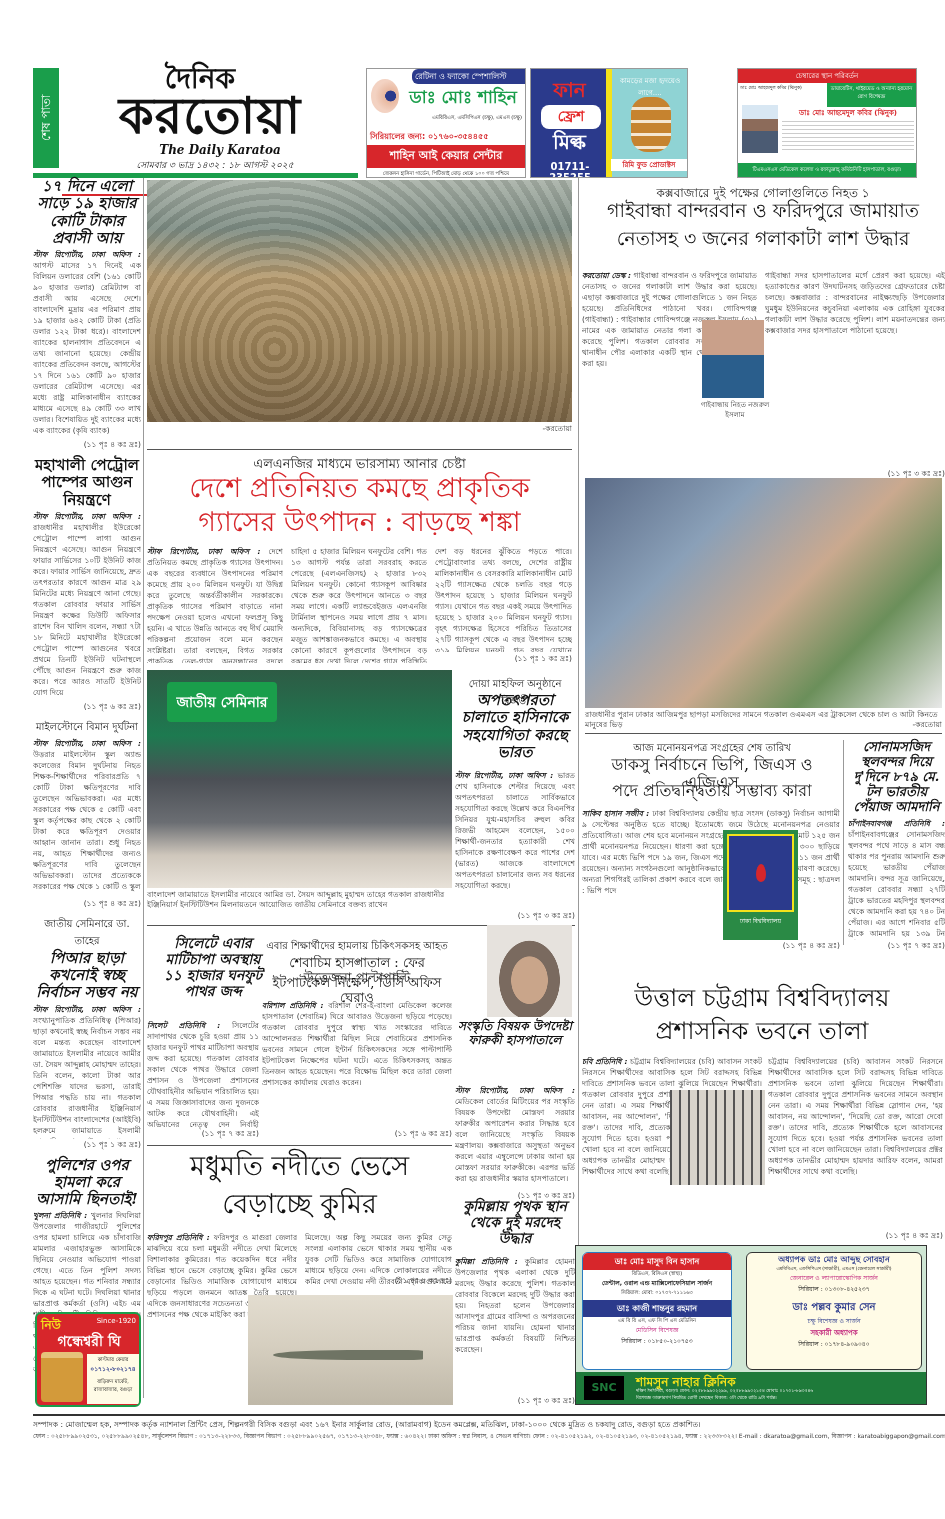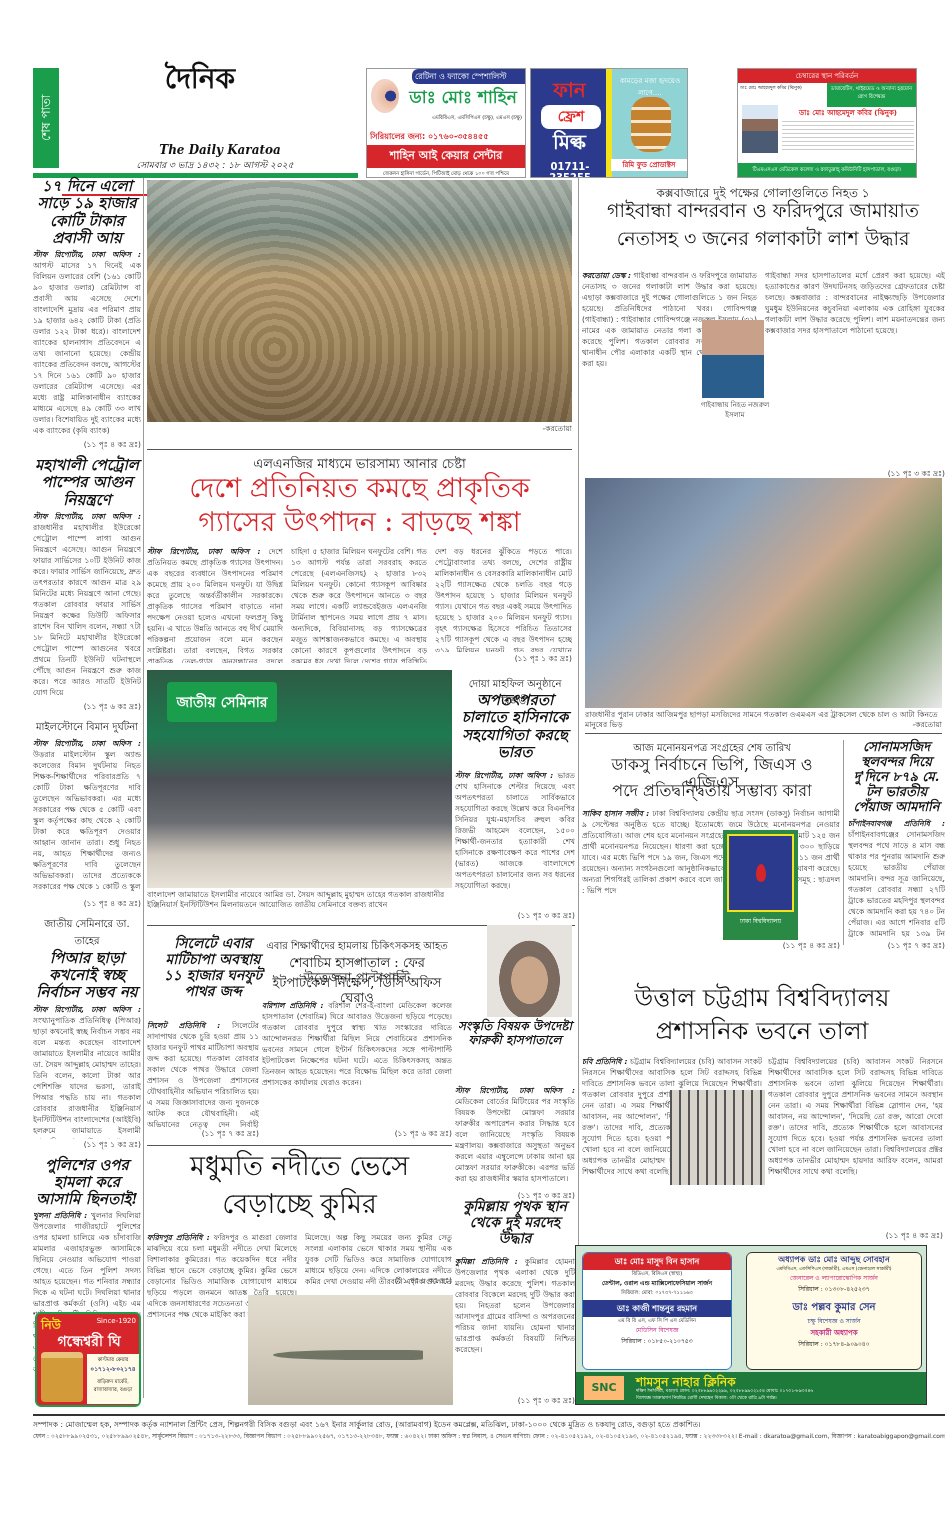--- a/index.html
+++ b/index.html
@@ -16,20 +16,21 @@
 .vrule{background:#999;width:1px}
 .ad{border:1px solid #999;overflow:hidden}
 .jump{font-size:7.5px;color:#333}
 </style>
 </head>
 <body>
 
 <div class="abs" style="left:0;top:30px;width:945px;height:145px;">
   <div class="abs" style="left:33px;top:38px;width:26px;height:100px;background:#1a9e4b;color:#fff;font-size:12px;writing-mode:vertical-rl;transform:rotate(180deg);text-align:center;line-height:26px;">শেষ পাতা</div>
   <div class="abs" style="left:140px;top:34px;width:120px;font-size:28px;font-weight:bold;text-align:center;line-height:30px;">দৈনিক</div>
+  <div class="abs" style="left:70px;top:60px;width:280px;font-size:50px;font-weight:bold;text-align:center;line-height:52px;letter-spacing:1px;">করতোয়া</div>
   <div class="abs" style="left:120px;top:113px;width:200px;font-family:'DejaVu Serif',serif;font-size:12px;font-weight:bold;font-style:italic;text-align:center;">The Daily Karatoa</div>
   <div class="abs" style="left:95px;top:128px;width:240px;font-size:9px;font-style:italic;text-align:center;">সোমবার ৩ ভাদ্র ১৪৩২ : ১৮ আগস্ট ২০২৫</div>
   <div class="abs" style="left:62px;top:164px;width:95px;height:2px;background:#d7262b;"></div>
   <a class="abs" style="left:160px;top:158px;width:110px;font-family:'Liberation Serif',serif;font-size:10px;color:#333;text-align:center;text-decoration:none;">www.ekaratoa.com</a>
   <div class="abs" style="left:270px;top:164px;width:85px;height:2px;background:#d7262b;"></div>
   <div class="abs" style="left:33px;top:143px;width:325px;height:5px;background:#1a9e4b;"></div>
 
   <div class="abs ad" style="left:366px;top:38px;width:160px;height:110px;background:#fff;">
     <div style="margin-left:45px;background:#2b3a8c;color:#fff;font-size:8px;padding:1px 3px;border-radius:6px 0 0 6px;">রেটিনা ও ফ্যাকো স্পেশালিস্ট</div>
     <div style="position:absolute;left:4px;top:10px;width:28px;height:34px;border-radius:50%;background:radial-gradient(circle at 70% 50%,#2b3a8c 20%,#e8b8a0 22%,#f3d2c2 60%);"></div>
@@ -61,21 +62,21 @@
     <div style="position:absolute;left:44px;top:52px;width:132px;height:32px;background:repeating-linear-gradient(180deg,#aaa 0 1px,transparent 1px 4px);opacity:.6;"></div>
     <div style="position:absolute;left:0;bottom:0;width:100%;background:#1a9e4b;color:#fff;font-size:5px;padding:3px;text-align:center;">টিএমএসএস মেডিকেল কলেজ ও রফাতুল্লাহ্ কমিউনিটি হাসপাতাল, বগুড়া।</div>
   </div>
 </div>
 
 <div class="abs" style="left:33px;top:178px;width:108px;">
   <div class="hl" style="font-size:15px;font-style:italic;font-weight:bold;">১৭ দিনে এলো সাড়ে ১৯ হাজার কোটি টাকার প্রবাসী আয়</div>
   <div class="body-text" style="height:190px;margin-top:2px;"><span class="lead">স্টাফ রিপোর্টার, ঢাকা অফিস :</span> <span>আগস্ট মাসের ১৭ দিনেই এক বিলিয়ন ডলারের বেশি (১৬১ কোটি ৯০ হাজার ডলার) রেমিট্যান্স বা প্রবাসী আয় এসেছে দেশে। বাংলাদেশি মুদ্রায় এর পরিমাণ প্রায় ১৯ হাজার ৬৪২ কোটি টাকা (প্রতি ডলার ১২২ টাকা ধরে)। বাংলাদেশ ব্যাংকের হালনাগাদ প্রতিবেদনে এ তথ্য জানানো হয়েছে। কেন্দ্রীয় ব্যাংকের প্রতিবেদন বলছে, আগস্টের ১৭ দিনে ১৬১ কোটি ৯০ হাজার ডলারের রেমিট্যান্স এসেছে। এর মধ্যে রাষ্ট্র মালিকানাধীন ব্যাংকের মাধ্যমে এসেছে ৪৯ কোটি ৩৩ লাখ ডলার। বিশেষায়িত দুই ব্যাংকের মধ্যে এক ব্যাংকের (কৃষি ব্যাংক)</span></div>
   <div class="jump" style="text-align:right;">(১১ পৃঃ ৪ কঃ দ্রঃ)</div>
 
-  <div class="hl" style="font-size:15px;font-style:italic;font-weight:bold;margin-top:6px;">মহাখালী পেট্রোল পাম্পের আগুন নিয়ন্ত্রণে</div>
+  <div class="hl" style="font-size:15px;font-weight:bold;margin-top:6px;">মহাখালী পেট্রোল পাম্পের আগুন নিয়ন্ত্রণে</div>
   <div class="body-text" style="height:190px;margin-top:2px;"><span class="lead">স্টাফ রিপোর্টার, ঢাকা অফিস :</span> <span>রাজধানীর মহাখালীর ইউরেকো পেট্রোল পাম্পে লাগা আগুন নিয়ন্ত্রণে এসেছে। আগুন নিয়ন্ত্রণে ফায়ার সার্ভিসের ১০টি ইউনিট কাজ করে। ফায়ার সার্ভিস জানিয়েছে, দ্রুত তৎপরতার কারণে আগুন মাত্র ২৯ মিনিটের মধ্যে নিয়ন্ত্রণে আনা গেছে। গতকাল রোববার ফায়ার সার্ভিস নিয়ন্ত্রণ কক্ষের ডিউটি অফিসার রাশেদ বিন খালিদ বলেন, সন্ধ্যা ৭টা ১৮ মিনিটে মহাখালীর ইউরেকো পেট্রোল পাম্পে আগুনের খবরে প্রথমে তিনটি ইউনিট ঘটনাস্থলে পৌঁছে আগুন নিয়ন্ত্রণে শুরু কাজ করে। পরে আরও সাতটি ইউনিট যোগ দিয়ে</span></div>
   <div class="jump" style="text-align:right;">(১১ পৃঃ ৬ কঃ দ্রঃ)</div>
 
   <div class="kicker" style="font-size:10px;margin-top:6px;">মাইলস্টোনে বিমান দুর্ঘটনা</div>
   <div class="body-text" style="height:160px;margin-top:2px;"><span class="lead">স্টাফ রিপোর্টার, ঢাকা অফিস :</span> <span>উত্তরার মাইলস্টোন স্কুল অ্যান্ড কলেজের বিমান দুর্ঘটনায় নিহত শিক্ষক-শিক্ষার্থীদের পরিবারপ্রতি ৭ কোটি টাকা ক্ষতিপূরণের দাবি তুলেছেন অভিভাবকরা। এর মধ্যে সরকারের পক্ষ থেকে ৫ কোটি এবং স্কুল কর্তৃপক্ষের কাছ থেকে ২ কোটি টাকা করে ক্ষতিপূরণ দেওয়ার আহ্বান জানান তারা। শুধু নিহত নয়, আহত শিক্ষার্থীদের জন্যও ক্ষতিপূরণের দাবি তুলেছেন অভিভাবকরা। তাদের প্রত্যেককে সরকারের পক্ষ থেকে ১ কোটি ও স্কুল</span></div>
   <div class="jump" style="text-align:right;">(১১ পৃঃ ৪ কঃ দ্রঃ)</div>
 
   <div class="kicker" style="font-size:10px;margin-top:6px;">জাতীয় সেমিনারে ডা. তাহের</div>
   <div class="hl" style="font-size:15px;font-style:italic;font-weight:bold;">পিআর ছাড়া কখনোই স্বচ্ছ নির্বাচন সম্ভব নয়</div>
   <div class="body-text" style="height:135px;margin-top:2px;"><span class="lead">স্টাফ রিপোর্টার, ঢাকা অফিস :</span> <span>সংখ্যানুপাতিক প্রতিনিধিত্ব (পিআর) ছাড়া কখনোই স্বচ্ছ নির্বাচন সম্ভব নয় বলে মন্তব্য করেছেন বাংলাদেশ জামায়াতে ইসলামীর নায়েবে আমীর ডা. সৈয়দ আব্দুল্লাহ মোহাম্মদ তাহের। তিনি বলেন, কালো টাকা আর পেশিশক্তি যাদের ভরসা, তারাই পিআর পদ্ধতি চায় না। গতকাল রোববার রাজধানীর ইঞ্জিনিয়ার্স ইনস্টিটিউশন বাংলাদেশের (আইইবি) হলরুমে জামায়াতে ইসলামী আয়োজিত 'জুলাই ঘোষণা এবং জুলাই সনদের আইনি</span></div>
@@ -211,21 +212,21 @@
     <div style="color:#2b3a8c;font-size:8px;font-weight:bold;text-align:center;">অধ্যাপক ডাঃ মোঃ আব্দুছ সোবহান</div>
     <div style="font-size:4.5px;text-align:center;">এমবিবিএস, এফসিপিএস (সার্জারী), এমএস (জেনারেল সার্জারী)</div>
     <div style="font-size:6px;color:#c0217a;text-align:center;">জেনারেল ও ল্যাপারোস্কোপিক সার্জন</div>
     <div style="font-size:6px;text-align:center;">সিরিয়াল : ০১৩০৮-৪২৫২৩৭</div>
     <div style="color:#2b3a8c;font-size:10px;font-weight:bold;text-align:center;margin-top:4px;">ডাঃ পল্লব কুমার সেন</div>
     <div style="font-size:6px;color:#2b3a8c;text-align:center;">চক্ষু বিশেষজ্ঞ ও সার্জন</div>
     <div style="font-size:7px;color:#c0217a;font-weight:bold;text-align:center;">সহকারী অধ্যাপক</div>
     <div style="font-size:6px;text-align:center;">সিরিয়াল : ০১৭৮৪-৯০৯০৪০</div>
   </div>
   <div style="position:absolute;left:0;bottom:0;width:100%;height:32px;background:#1e7a3a;color:#fff;">
-    <div style="position:absolute;left:8px;top:4px;width:40px;height:24px;background:#fdba74;color:#1e7a3a;font-size:11px;font-weight:bold;text-align:center;line-height:24px;">SNC</div>
+    <div style="position:absolute;left:8px;top:4px;width:40px;height:24px;background:#000000;color:#1e7a3a;font-size:11px;font-weight:bold;text-align:center;line-height:24px;">SNC</div>
     <div style="position:absolute;left:60px;top:1px;color:#f4e21b;font-size:12px;font-weight:bold;">শামসুন নাহার ক্লিনিক</div>
     <div style="position:absolute;left:60px;top:16px;width:285px;font-size:4.5px;white-space:nowrap;overflow:hidden;">দক্ষিণ ঠনঠনিয়া, বগুড়া। ফোন: ০২৫৮৮৯৯০২২৯৯, ০২৫৮৮৯৯০২১৫৪ মোবাঃ ০১৭৫১-৮৯৩৫৪৬</div>
     <div style="position:absolute;left:60px;top:23px;width:285px;font-size:4.5px;white-space:nowrap;overflow:hidden;">বিশেষজ্ঞ ডাক্তারগণ নিয়মিত রোগী দেখছেন বিকাল: ৫টা থেকে রাত্রি ৯টা পর্যন্ত।</div>
   </div>
 </div>
 
 <div class="abs" style="left:33px;top:1414px;width:912px;height:2px;background:#333;"></div>
 <div class="abs" style="left:33px;top:1419px;width:912px;font-size:7.5px;white-space:nowrap;overflow:hidden;color:#222;">সম্পাদক : মোজাম্মেল হক, সম্পাদক কর্তৃক ন্যাশনাল প্রিন্টিং প্রেস, শিল্পনগরী বিসিক বগুড়া এবং ১৬৭ ইনার সার্কুলার রোড, (আরামবাগ) ইডেন কমপ্লেক্স, মতিঝিল, ঢাকা-১০০০ থেকে মুদ্রিত ও চকযাদু রোড, বগুড়া হতে প্রকাশিত।</div>
 <div class="abs" style="left:33px;top:1431px;width:912px;font-size:6px;white-space:nowrap;overflow:hidden;color:#333;">ফোন : ০২৫৮৮৯৯০২৫৩১, ০২৫৮৮৯৯০২৫৪৮, সার্কুলেশন বিভাগ : ০১৭১৩-২২৮৩৩, বিজ্ঞাপন বিভাগ : ০২৫৮৮৯৯০২৫৬৭, ০১৭১৩-২২৮৩৪৮, ফ্যাক্স : ৬০৪২২। ঢাকা অফিস : স্বপ্ন নিবাস, ৪ সেগুন বাগিচা। ফোন : ০২-৪১০৫২১৯২, ০২-৪১০৫২১৯৩, ০২-৪১০৫২১৯৪, ফ্যাক্স : ২২৩৩৮৩২২। E-mail : dkaratoa@gmail.com, বিজ্ঞাপন : karatoabiggapon@gmail.com</div>
 

